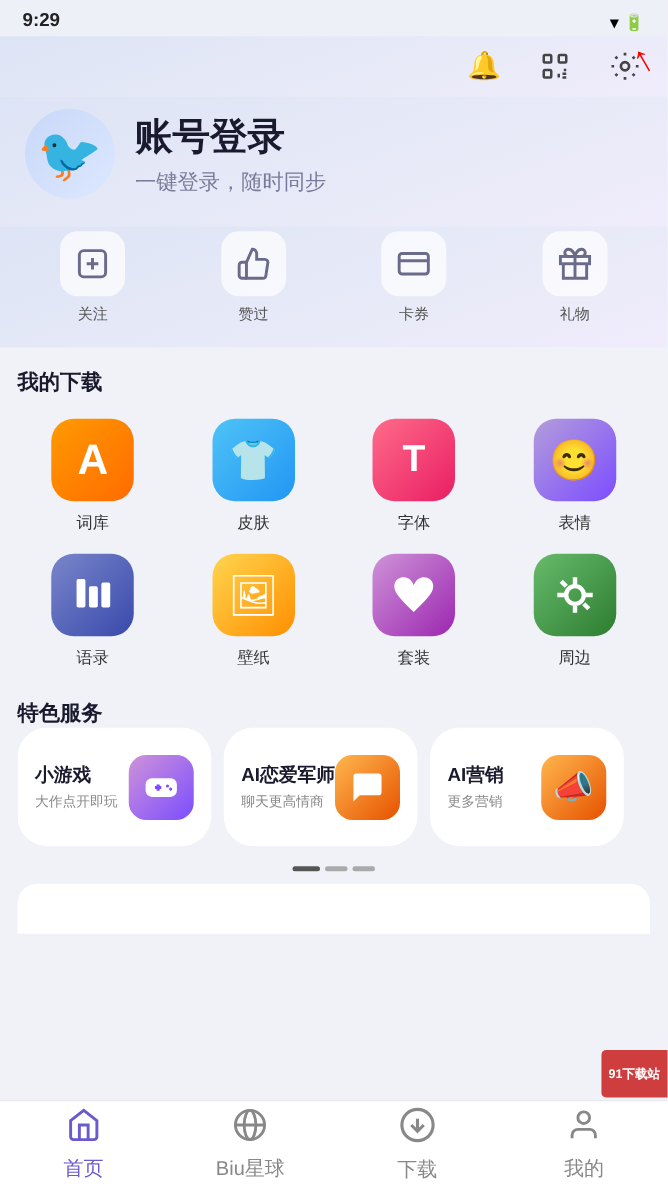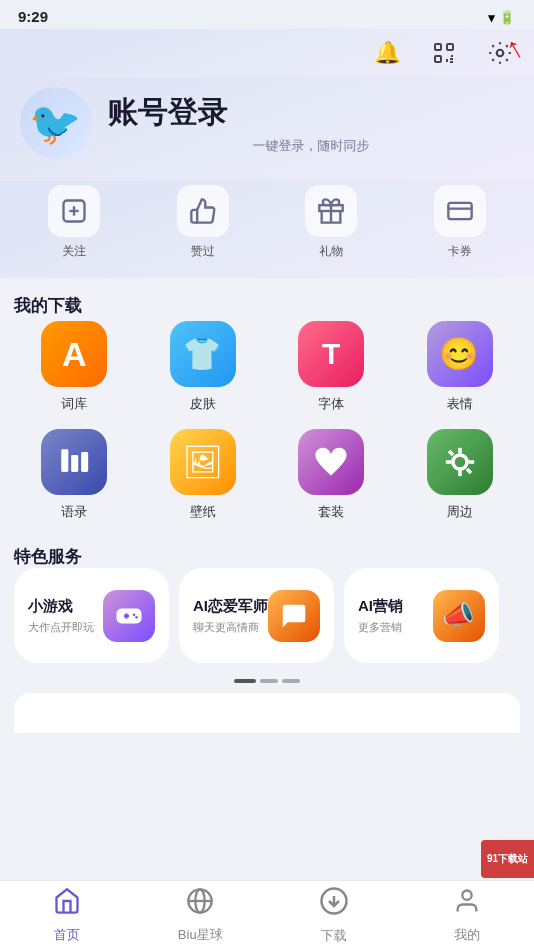--- a/index.html
+++ b/index.html
@@ -81,24 +81,23 @@
       flex-shrink: 0;
     }
     .avatar-emoji { font-size: 42px; }
     .profile-info { flex: 1; }
     .profile-name {
       font-size: 30px;
       font-weight: 700;
       color: #1a1a2e;
     }
     .profile-subtitle {
-      font-size: 13px;
+      font-size: 17px;
       color: #7a7a99;
       margin-top: 4px;
-      text-align: center;
     }
 
     
     .quick-actions {
       background: linear-gradient(160deg, #dde4f5 0%, #e8eaf8 60%, #f0ecfc 100%);
       padding: 4px 10px 18px;
       display: flex;
       justify-content: space-around;
     }
     .quick-action {
@@ -127,21 +126,21 @@
     
     .main-content {
       background: #f0f2f8;
       padding: 16px 14px 0;
     }
 
     .section-title {
       font-size: 17px;
       font-weight: 700;
       color: #1a1a2e;
-      margin-bottom: 0;
+      margin-bottom: 14px;
     }
 
     
     .download-grid {
       display: grid;
       grid-template-columns: repeat(4, 1fr);
       gap: 8px;
       margin-bottom: 20px;
     }
     .grid-item {
@@ -266,21 +265,21 @@
     }
     .nav-item {
       display: flex;
       flex-direction: column;
       align-items: center;
       gap: 4px;
       cursor: pointer;
       min-width: 80px;
     }
     .nav-icon { font-size: 26px; }
-    .nav-label { font-size: 13px; color: #888; }
+    .nav-label { font-size: 16px; color: #888; }
     .nav-item.active .nav-label { color: #6a5acd; }
     .nav-item.active .nav-icon { color: #6a5acd; }
 
     
     .watermark {
       position: fixed;
       bottom: 72px;
       right: 0;
       background: rgba(200,30,30,0.85);
       color: white;
@@ -352,37 +351,37 @@
       <svg width="28" height="28" viewBox="0 0 24 24" fill="none" stroke="#6a6a8a" stroke-width="2">
         <path d="M14 9V5a3 3 0 0 0-3-3l-4 9v11h11.28a2 2 0 0 0 2-1.7l1.38-9a2 2 0 0 0-2-2.3H14z"></path>
         <path d="M7 22H4a2 2 0 0 1-2-2v-7a2 2 0 0 1 2-2h3"></path>
       </svg>
     </div>
     <span class="quick-action-label">赞过</span>
   </div>
   <div class="quick-action">
     <div class="quick-action-icon">
       <svg width="28" height="28" viewBox="0 0 24 24" fill="none" stroke="#6a6a8a" stroke-width="2">
+        <rect x="2" y="5" width="20" height="14" rx="2"></rect>
+        <line x1="2" y1="10" x2="22" y2="10"></line>
+      </svg>
+    </div>
+    <span class="quick-action-label">卡券</span>
+  </div>
+  <div class="quick-action">
+    <div class="quick-action-icon">
+      <svg width="28" height="28" viewBox="0 0 24 24" fill="none" stroke="#6a6a8a" stroke-width="2">
         <polyline points="20 12 20 22 4 22 4 12"></polyline>
         <rect x="2" y="7" width="20" height="5"></rect>
         <line x1="12" y1="22" x2="12" y2="7"></line>
         <path d="M12 7H7.5a2.5 2.5 0 0 1 0-5C11 2 12 7 12 7z"></path>
         <path d="M12 7h4.5a2.5 2.5 0 0 0 0-5C13 2 12 7 12 7z"></path>
       </svg>
     </div>
     <span class="quick-action-label">礼物</span>
-  </div>
-  <div class="quick-action">
-    <div class="quick-action-icon">
-      <svg width="28" height="28" viewBox="0 0 24 24" fill="none" stroke="#6a6a8a" stroke-width="2">
-        <rect x="2" y="5" width="20" height="14" rx="2"></rect>
-        <line x1="2" y1="10" x2="22" y2="10"></line>
-      </svg>
-    </div>
-    <span class="quick-action-label">卡券</span>
   </div>
 </div>
 
 <div class="main-content">
 
   <div class="section-title">我的下载</div>
 
   <div class="download-grid">
 
     <div class="grid-item">

